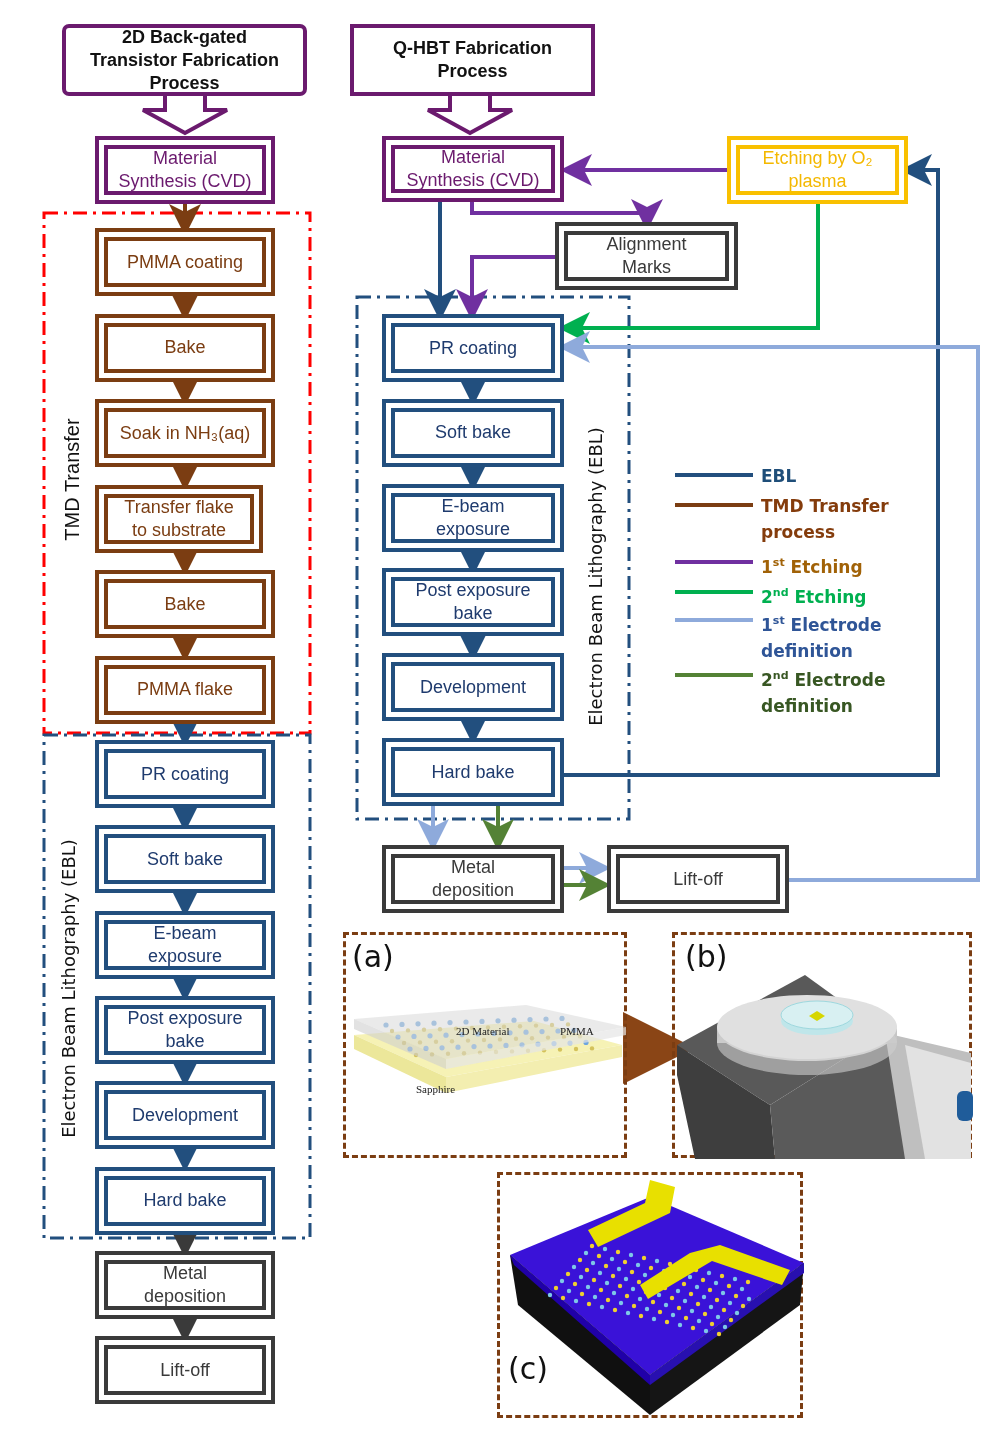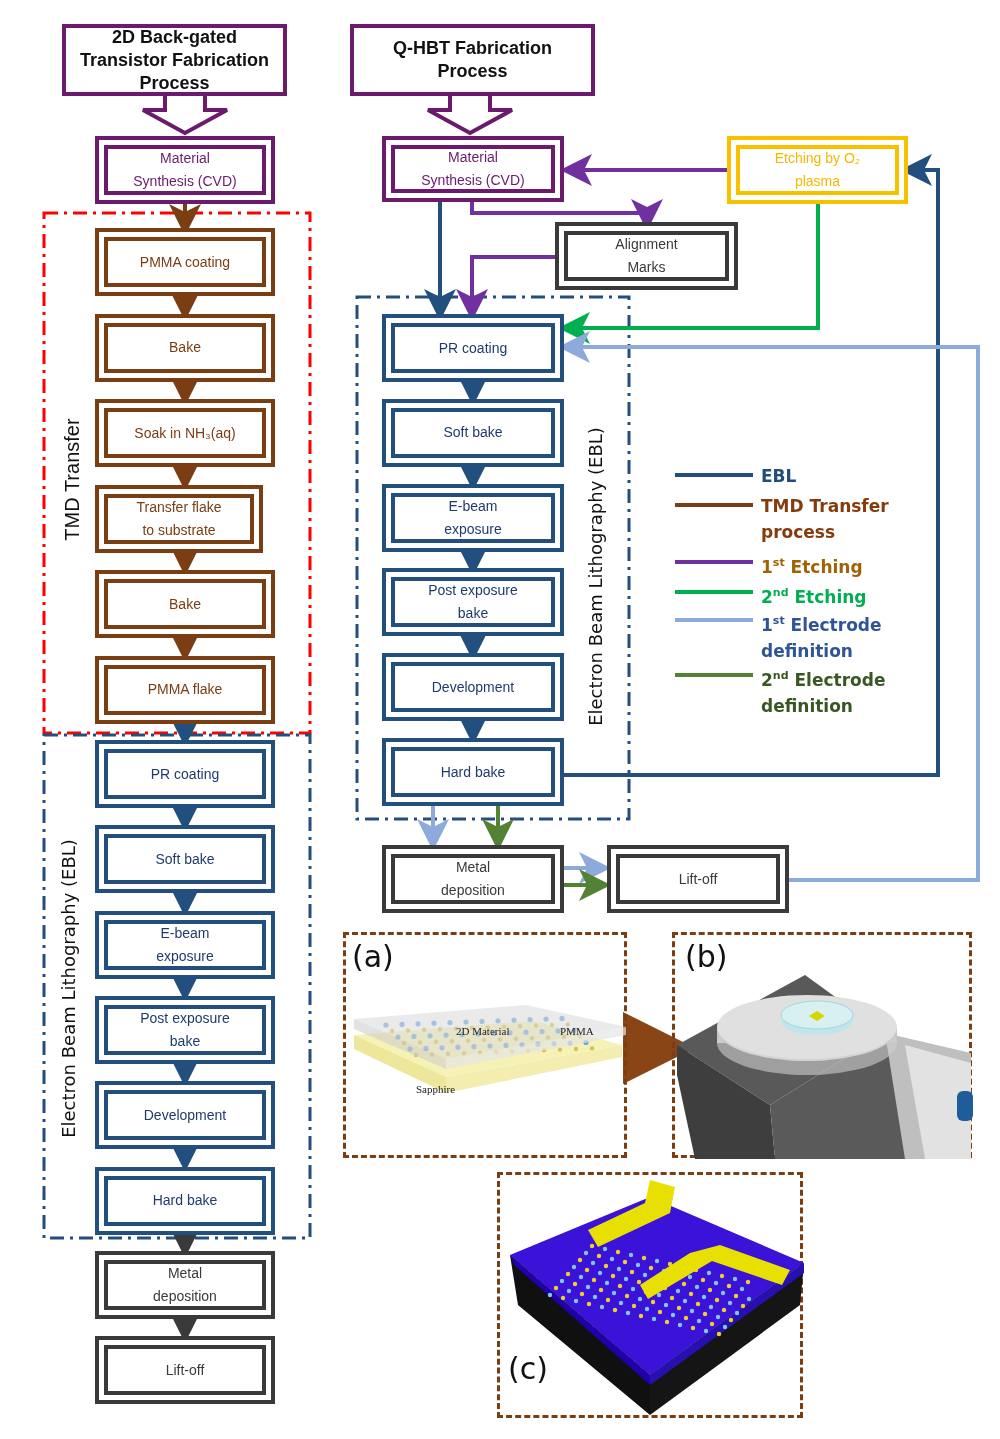--- a/index.html
+++ b/index.html
@@ -4,21 +4,21 @@
 <style>
   html, body { margin: 0; padding: 0; background: #ffffff; }
   body { width: 1000px; height: 1439px; position: relative; overflow: hidden;
          font-family: "Liberation Sans", sans-serif; }
   #stage { position: absolute; left: 0; top: 0; width: 1000px; height: 1439px; }
   .abs { position: absolute; }
   .box { position: absolute; box-sizing: border-box; background: #fff;
          display: flex; align-items: center; justify-content: center; text-align: center; }
   .box .inner { position: absolute; inset: 5px; box-sizing: border-box;
          display: flex; align-items: center; justify-content: center; text-align: center;
-         font-size: 14px; line-height: 23px; white-space: pre-line; }
+         font-size: 18px; line-height: 23px; white-space: pre-line; }
   .title-box { position: absolute; box-sizing: border-box; border: 4px solid #6b1a6e; background: #fff;
          display: flex; align-items: center; justify-content: center; text-align: center;
          font-weight: bold; font-size: 18px; line-height: 23px; color: #111; white-space: pre-line; }
   .b-purple { border: 4px solid #6b1a6e; } .b-purple .inner { border: 4px solid #6b1a6e; color: #6b1a6e; }
   .b-brown { border: 4px solid #7b3d12; } .b-brown .inner { border: 4px solid #7b3d12; color: #7b3d12; }
   .b-blue { border: 4px solid #224f7e; } .b-blue .inner { border: 4px solid #224f7e; color: #1f3b6e; }
   .b-gray { border: 4px solid #3a3a3a; } .b-gray .inner { border: 4px solid #3a3a3a; color: #3a3a3a; }
   .b-gold { border: 4px solid #f9c000; } .b-gold .inner { border: 4px solid #f9c000; color: #f4b800; }
   .vlabel { position: absolute; transform-origin: center; transform: rotate(-90deg);
          font-size: 20px; white-space: nowrap; color: #111; }
@@ -116,21 +116,21 @@
 
     <polyline points="433,797 433,843" fill="none" stroke="#8eaadb" stroke-width="4" marker-end="url(#ah-lblue)"></polyline>
     <polyline points="498,797 498,843" fill="none" stroke="#548235" stroke-width="4" marker-end="url(#ah-dgreen)"></polyline>
 
     <polyline points="563,868 603,868" fill="none" stroke="#8eaadb" stroke-width="4" marker-end="url(#ah-lblue)"></polyline>
     <polyline points="563,885 603,885" fill="none" stroke="#548235" stroke-width="4" marker-end="url(#ah-dgreen)"></polyline>
 
     <line x1="626" y1="1048" x2="668" y2="1048" stroke="#8a4516" stroke-width="9" marker-end="url(#ah-tmd)"></line>
   </svg>
 
-  <div class="title-box" style="left:62px;top:24px;width:225px;height:72px;">2D Back-gated
+  <div class="title-box" style="left:62px;top:24px;width:245px;height:72px;border-radius:7px;">2D Back-gated
 Transistor Fabrication
 Process</div>
   <div class="box b-purple" style="left:95px;top:136px;width:180px;height:68px;">
     <div class="inner">Material
 Synthesis (CVD)</div>
   </div>
 
   <div class="vlabel" style="left:-8px;top:468px;width:160px;text-align:center;">TMD Transfer</div>
   <div id="left-tmd-steps">
       <div class="box b-brown" style="left: 95px; top: 228px; width: 180px; height: 68px;">

